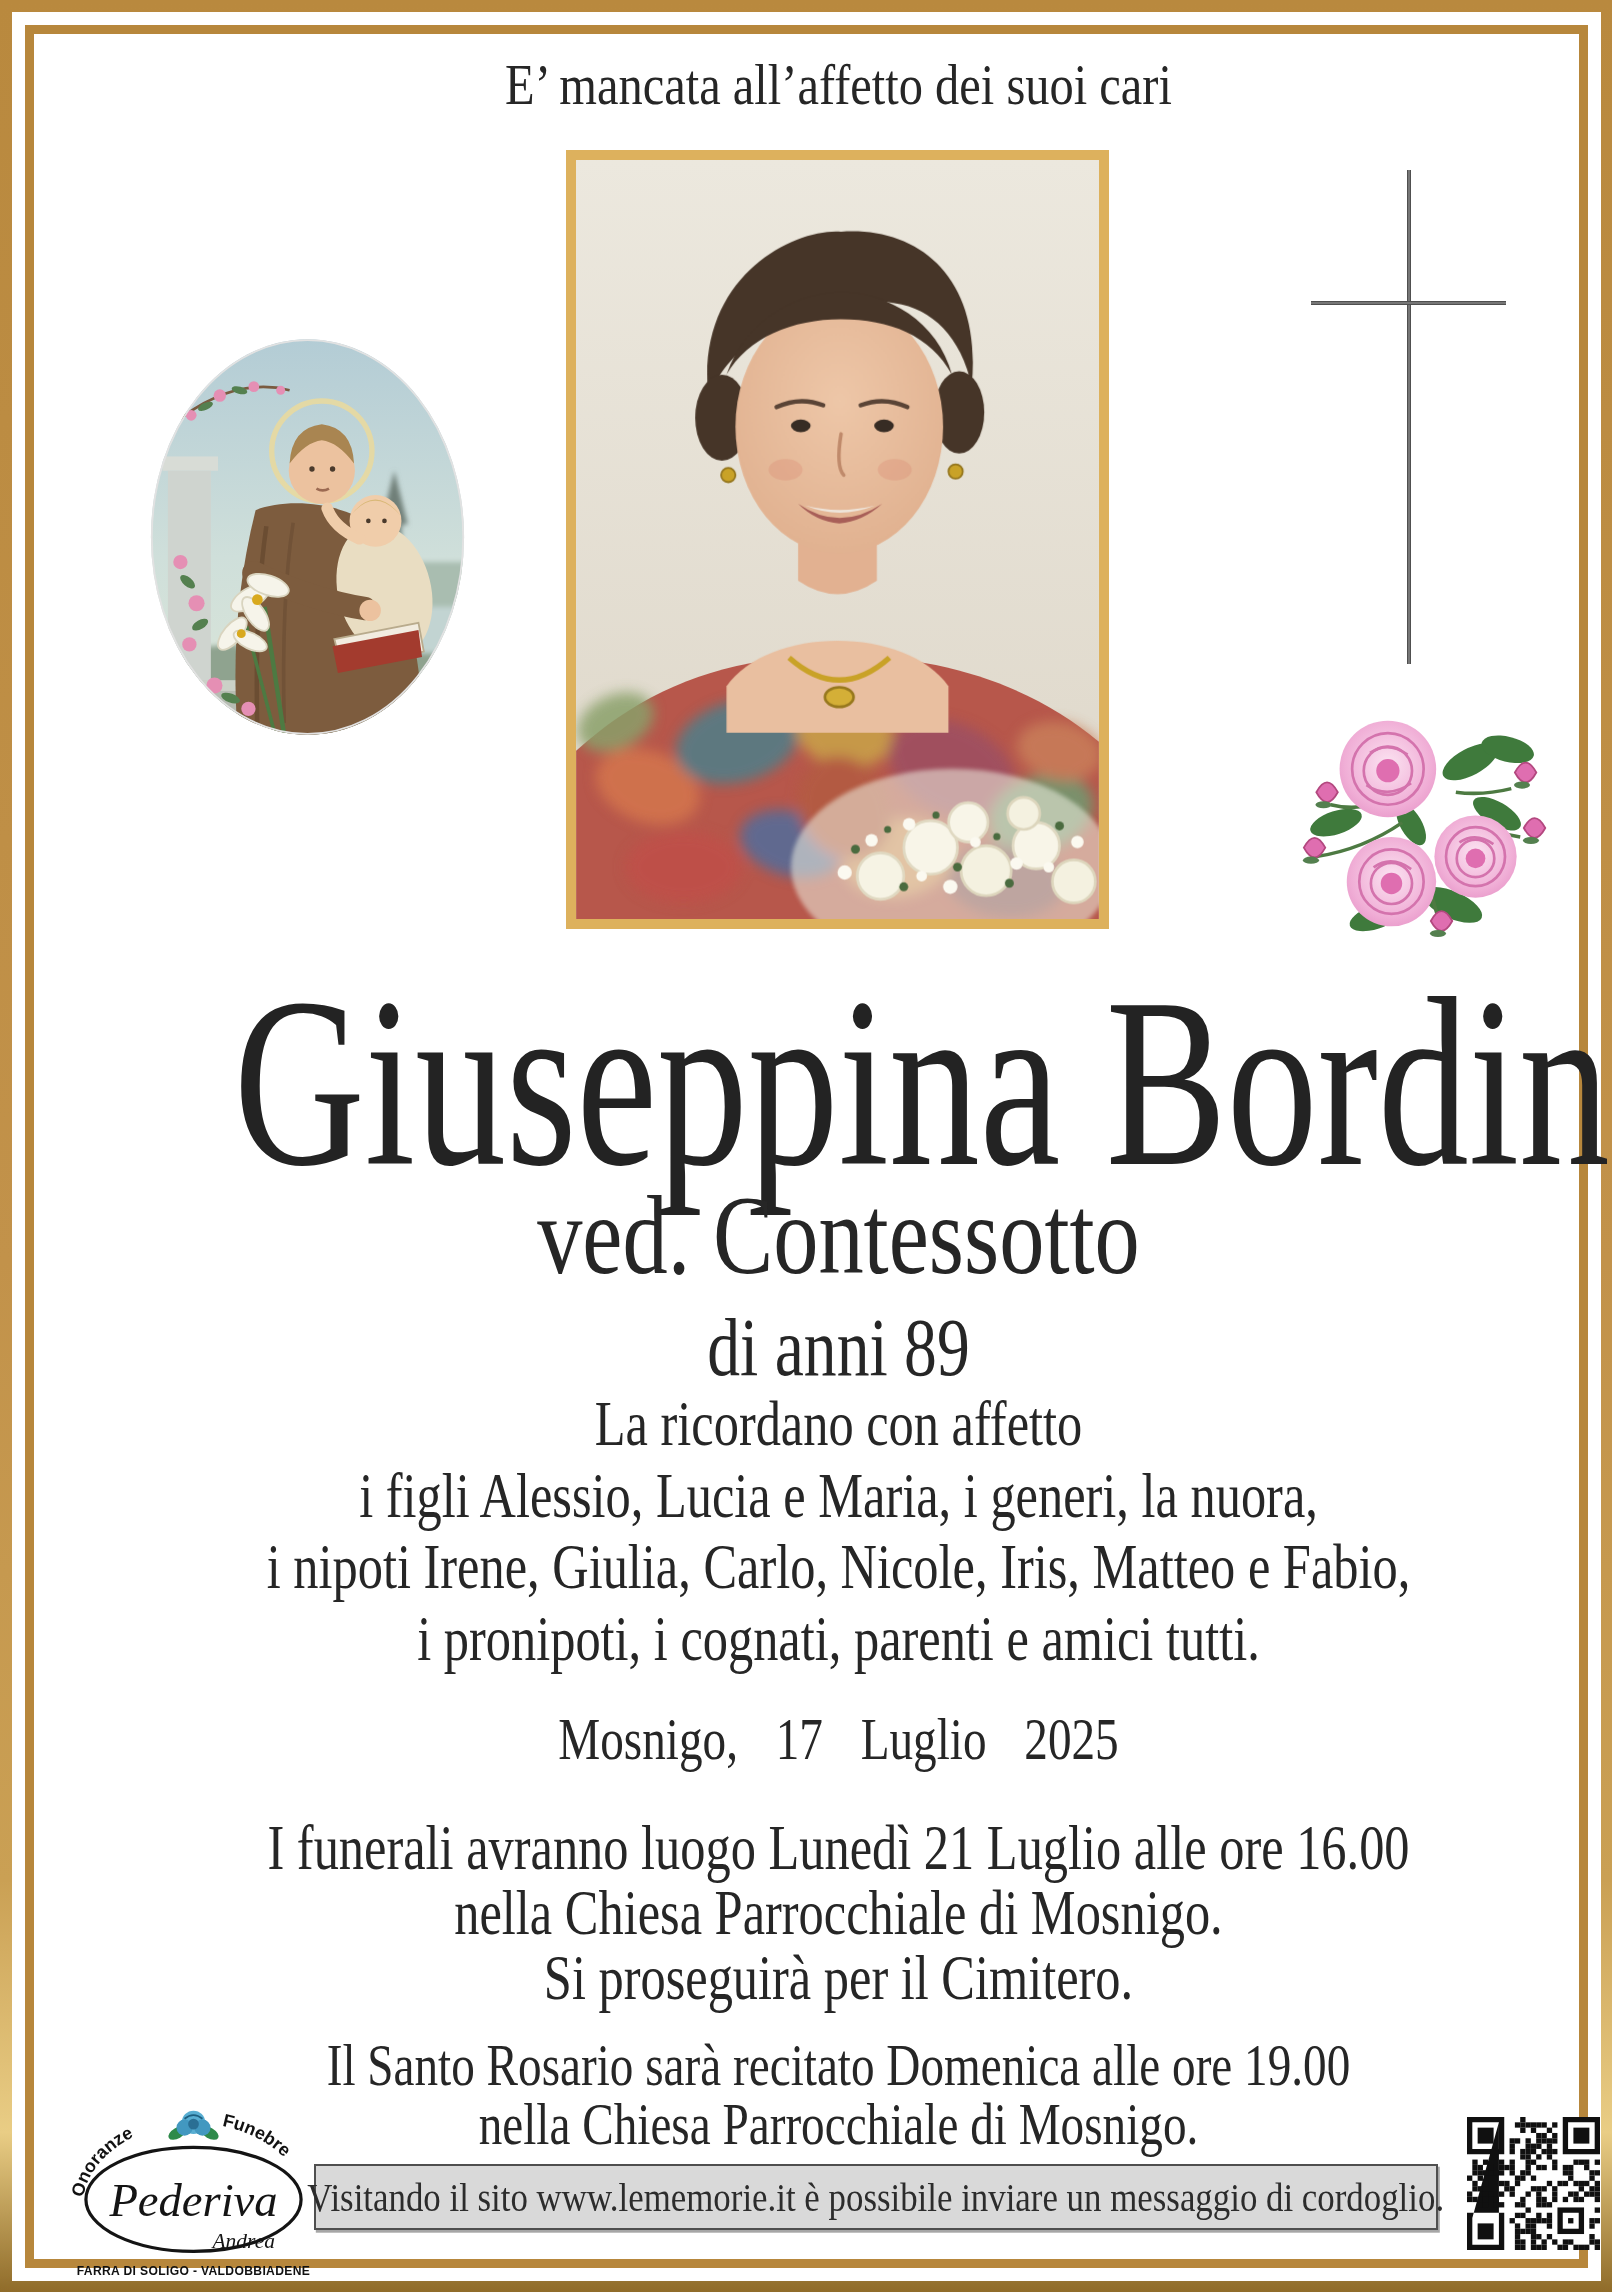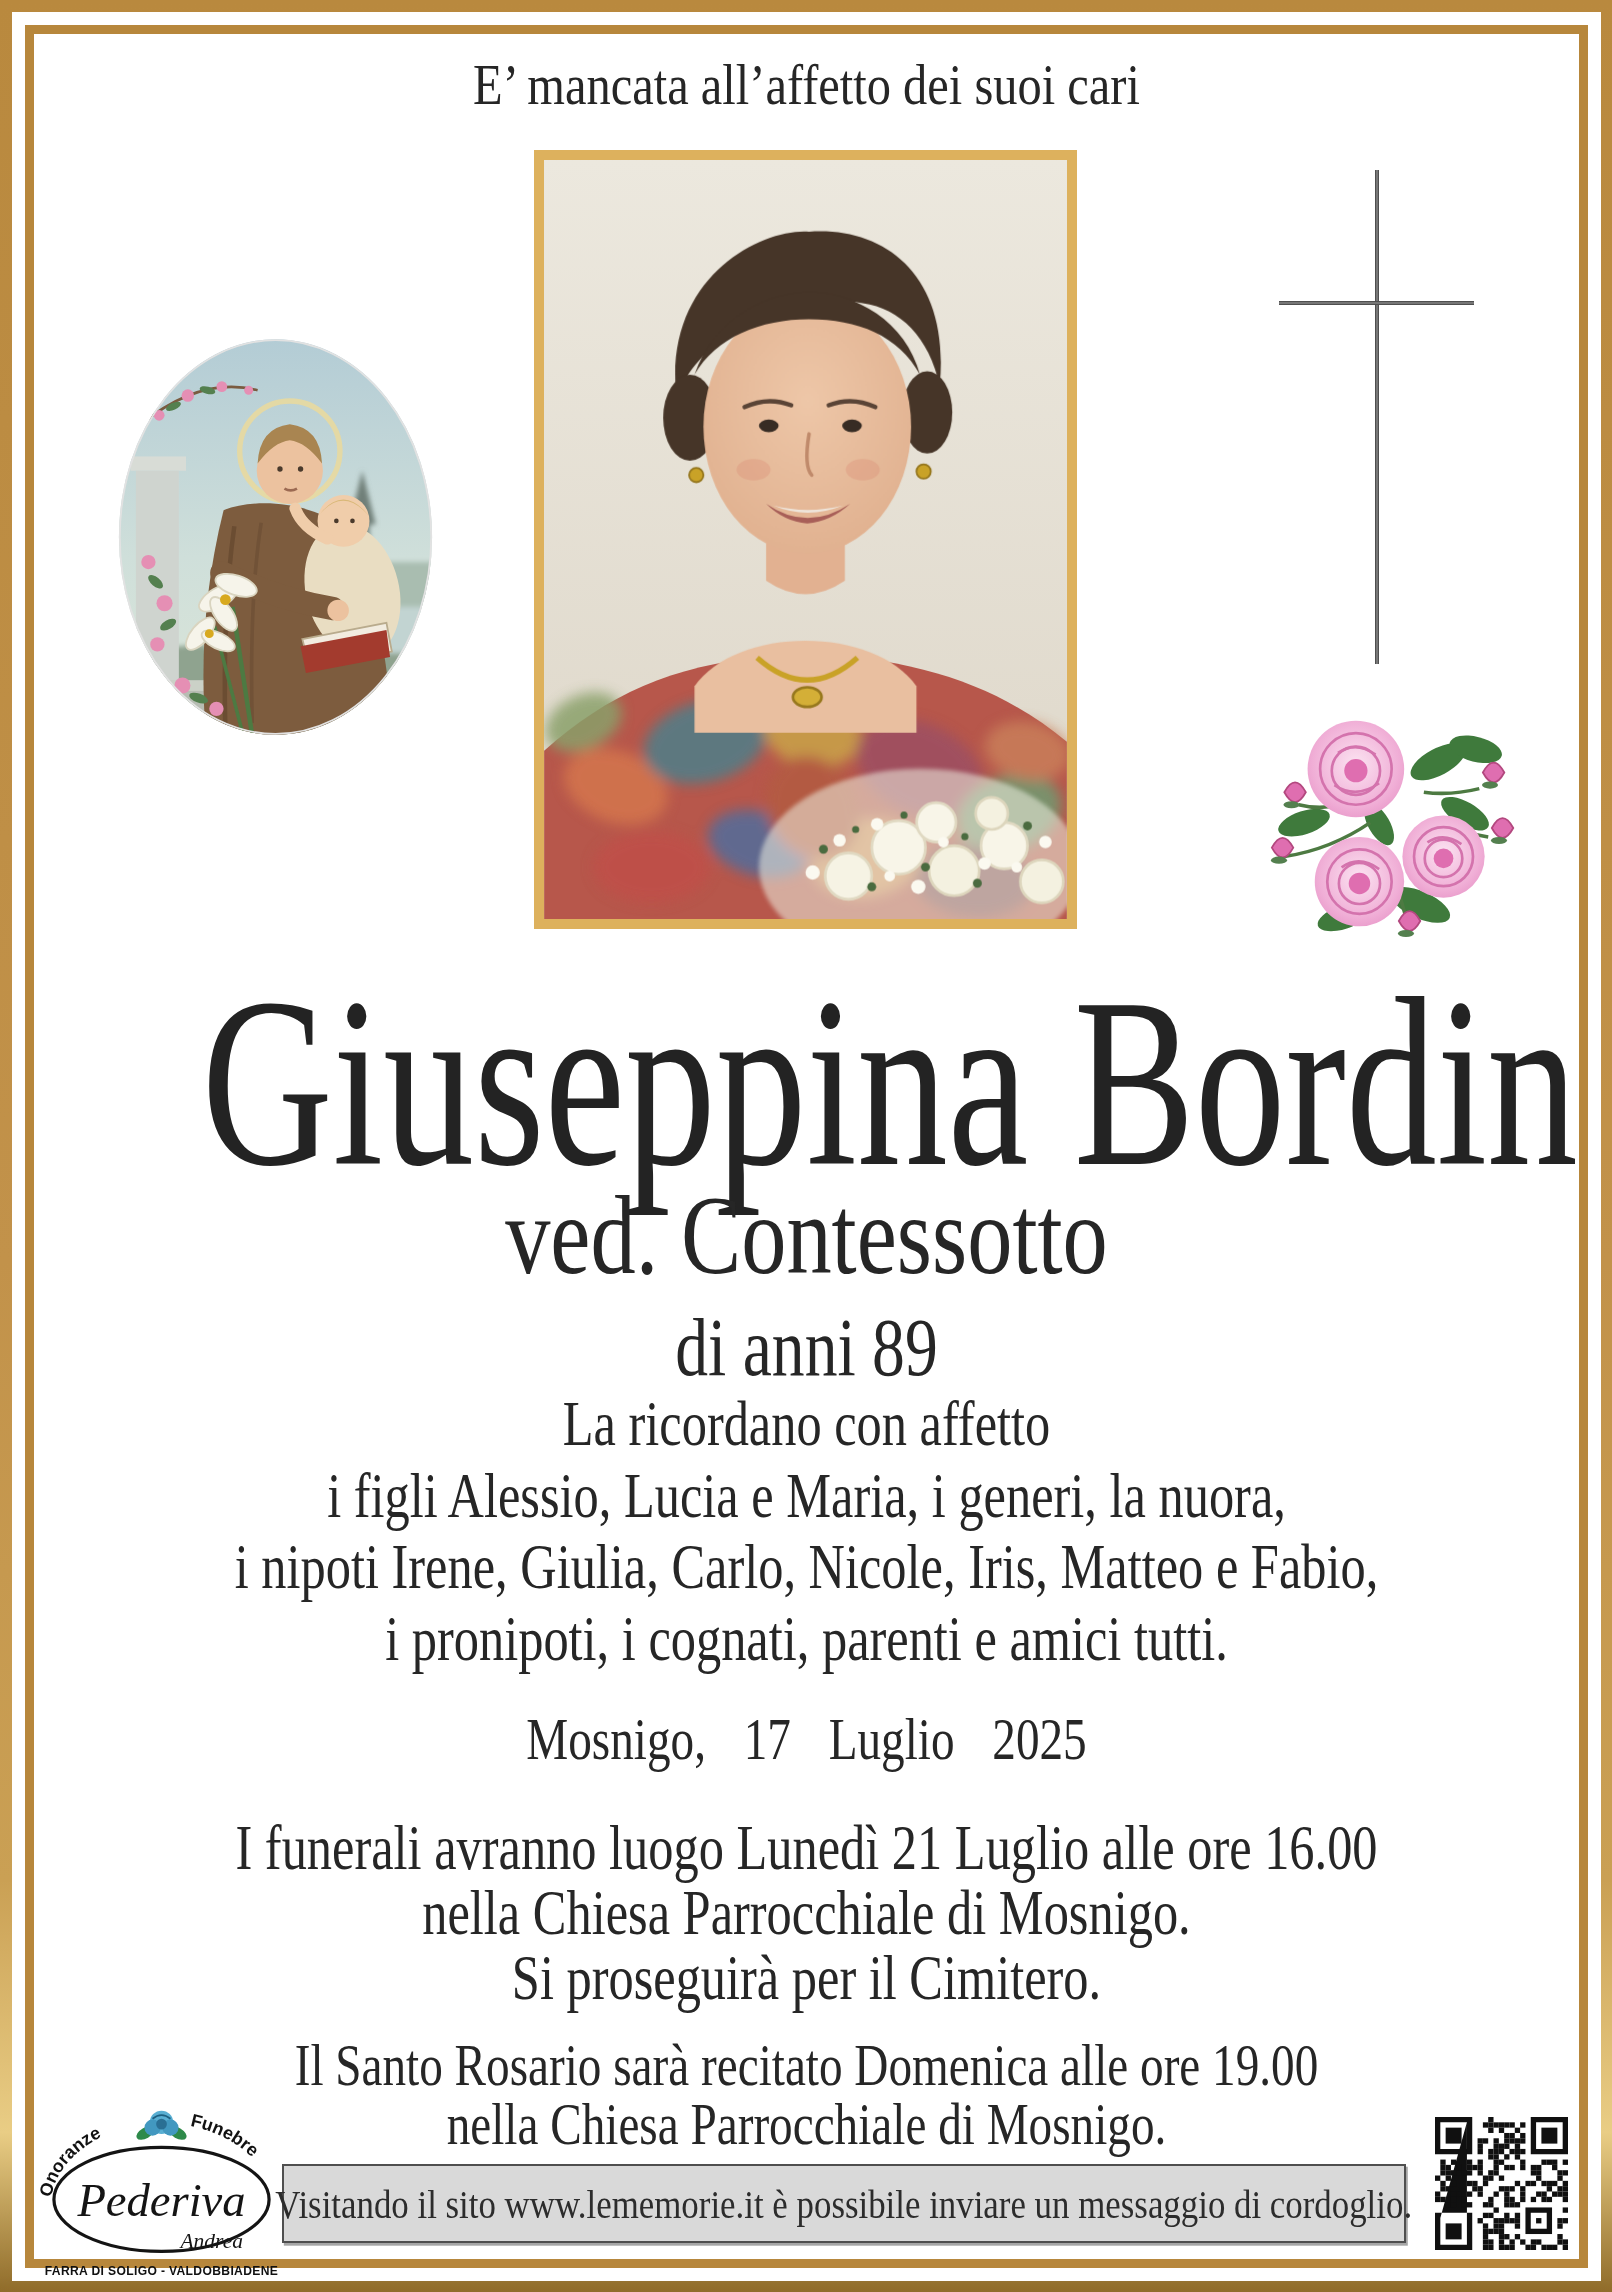--- a/index.html
+++ b/index.html
@@ -8,21 +8,21 @@
     background:#ffffff; overflow:hidden;
     font-family:"Liberation Serif", serif; color:#222;
   }
   
   .frame-outer { position:absolute; inset:0;
     background:linear-gradient(180deg,#b9893e 0%,#c2924a 55%,#caa054 82%,#e9cd85 93%,#8f6b29 100%);
     z-index:0; }
   .frame-gap   { position:absolute; inset:11.6px; background:#ffffff; z-index:1; }
   .frame-inner { position:absolute; inset:25px; background:#b7873c; z-index:2; }
   .frame-core  { position:absolute; inset:34px; background:#ffffff; z-index:3; }
-  .content { position:absolute; inset:0; z-index:10; }
+  .content { position:absolute; inset:0; z-index:10;margin-left:32px; }
 
   
   .t { position:absolute; left:0; width:1613px; text-align:center;
        white-space:nowrap; color:#262626; font-family:"Liberation Serif",serif; }
   .sx75 { transform:scaleX(0.75); }
   .sx80 { transform:scaleX(0.80); }
   .sx85 { transform:scaleX(0.85); }
 
   .epitaph   { top:44px;   font-size:57px;  line-height:82px; }
   .name      { top:912px; font-size:242px; line-height:340px; color:#232323; }
@@ -47,21 +47,21 @@
   
   .cross-v { position:absolute; left:1375px; top:170px; width:3.6px; height:494px;
     background:linear-gradient(90deg,#3c3c3c,#8a8a8a 50%,#3c3c3c); }
   .cross-h { position:absolute; left:1279px; top:301px; width:195px; height:3.6px;
     background:linear-gradient(180deg,#3c3c3c,#8a8a8a 50%,#3c3c3c); }
   
   .roses { position:absolute; left:1245px; top:706px; width:279px; height:235px; }
 
   
   .logo-box { position:absolute; left:36px; top:2106px; width:251px; height:176px; }
-  .notice-bar { position:absolute; left:282px; top:2164px; width:1124px; height:79px;
+  .notice-bar { position:absolute; left:282px; top:2164px; width:1124px; height:66px;
     background:#d9d9d9; border:2.7px solid #4f4f4f; box-sizing:border-box;
     box-shadow:1.8px 2.7px 0 rgba(0,0,0,0.35); display:flex; align-items:center; justify-content:center; }
   .notice-text { font-size:41px; color:#2c2c2c; white-space:nowrap;
     transform:scaleX(0.85); font-family:"Liberation Serif",serif; }
   .qr { position:absolute; left:1435px; top:2117px; width:133px; height:133px; }
 </style>
 </head>
 <body>
 
 <div class="page">

